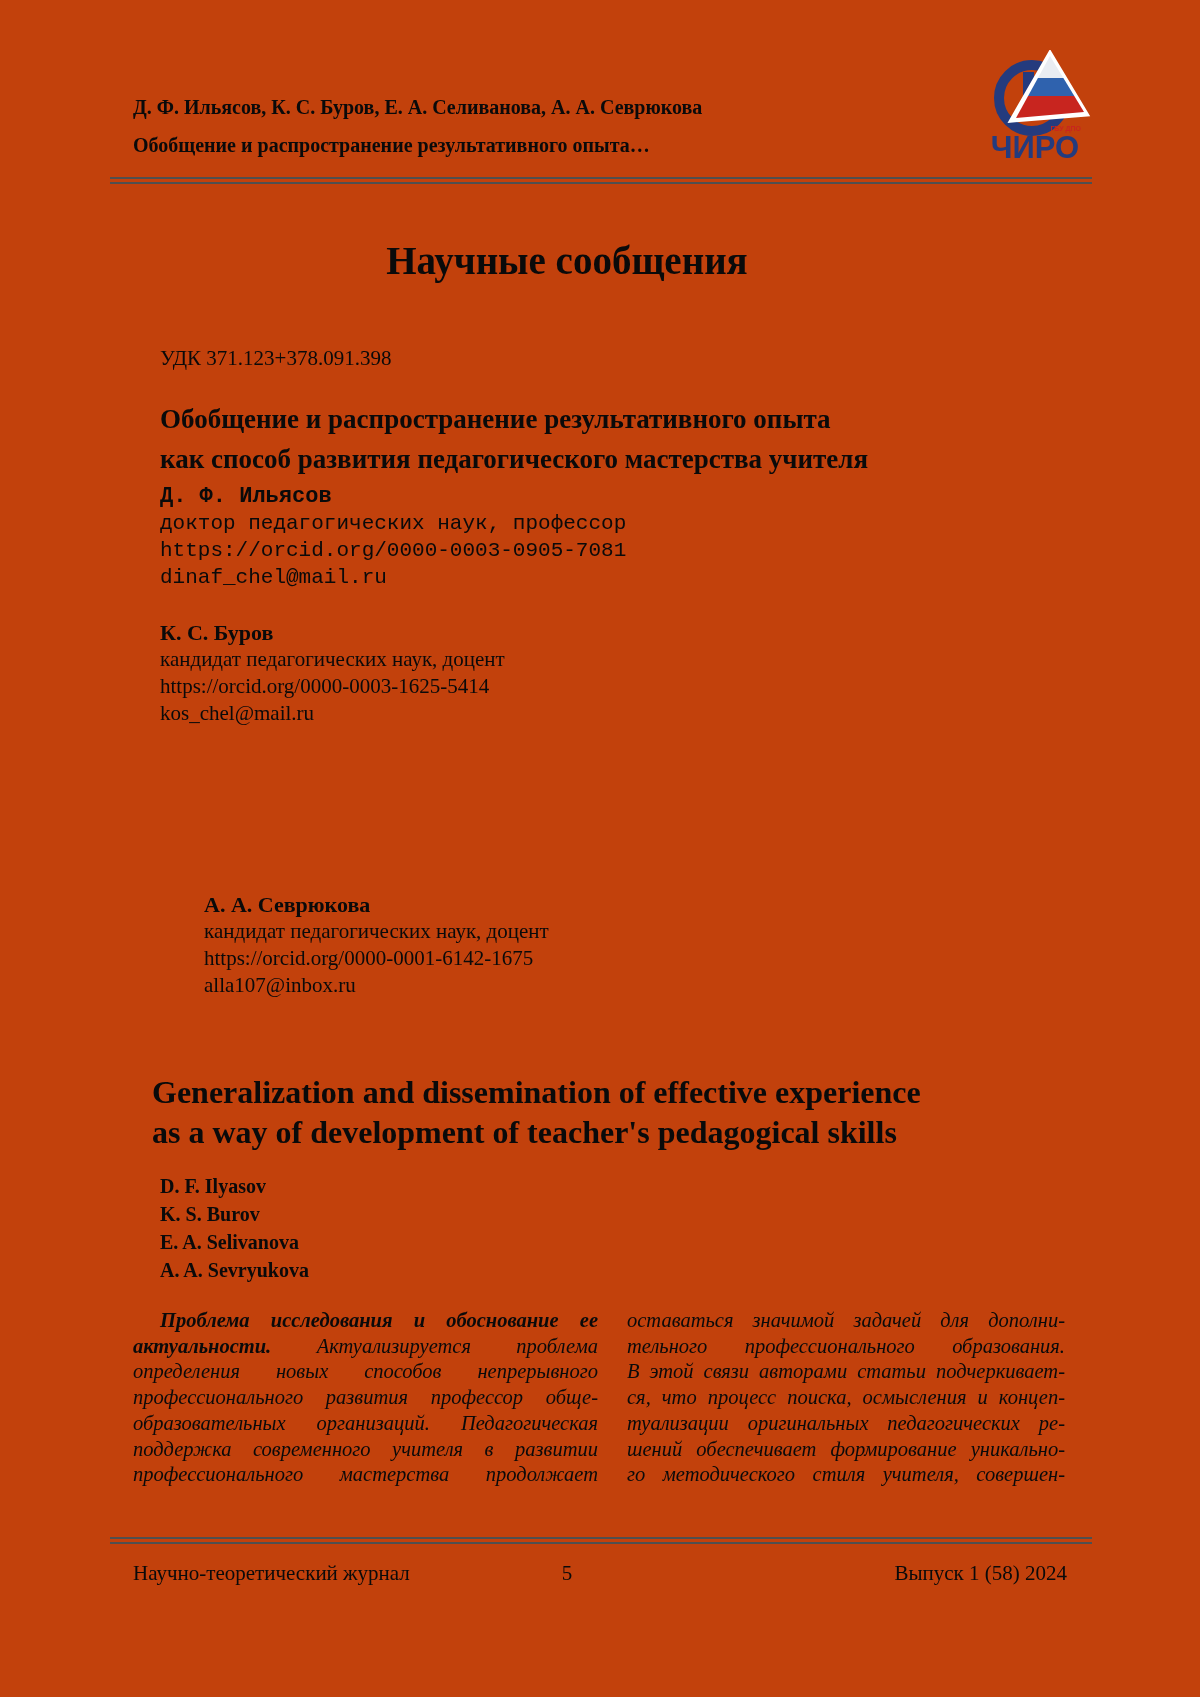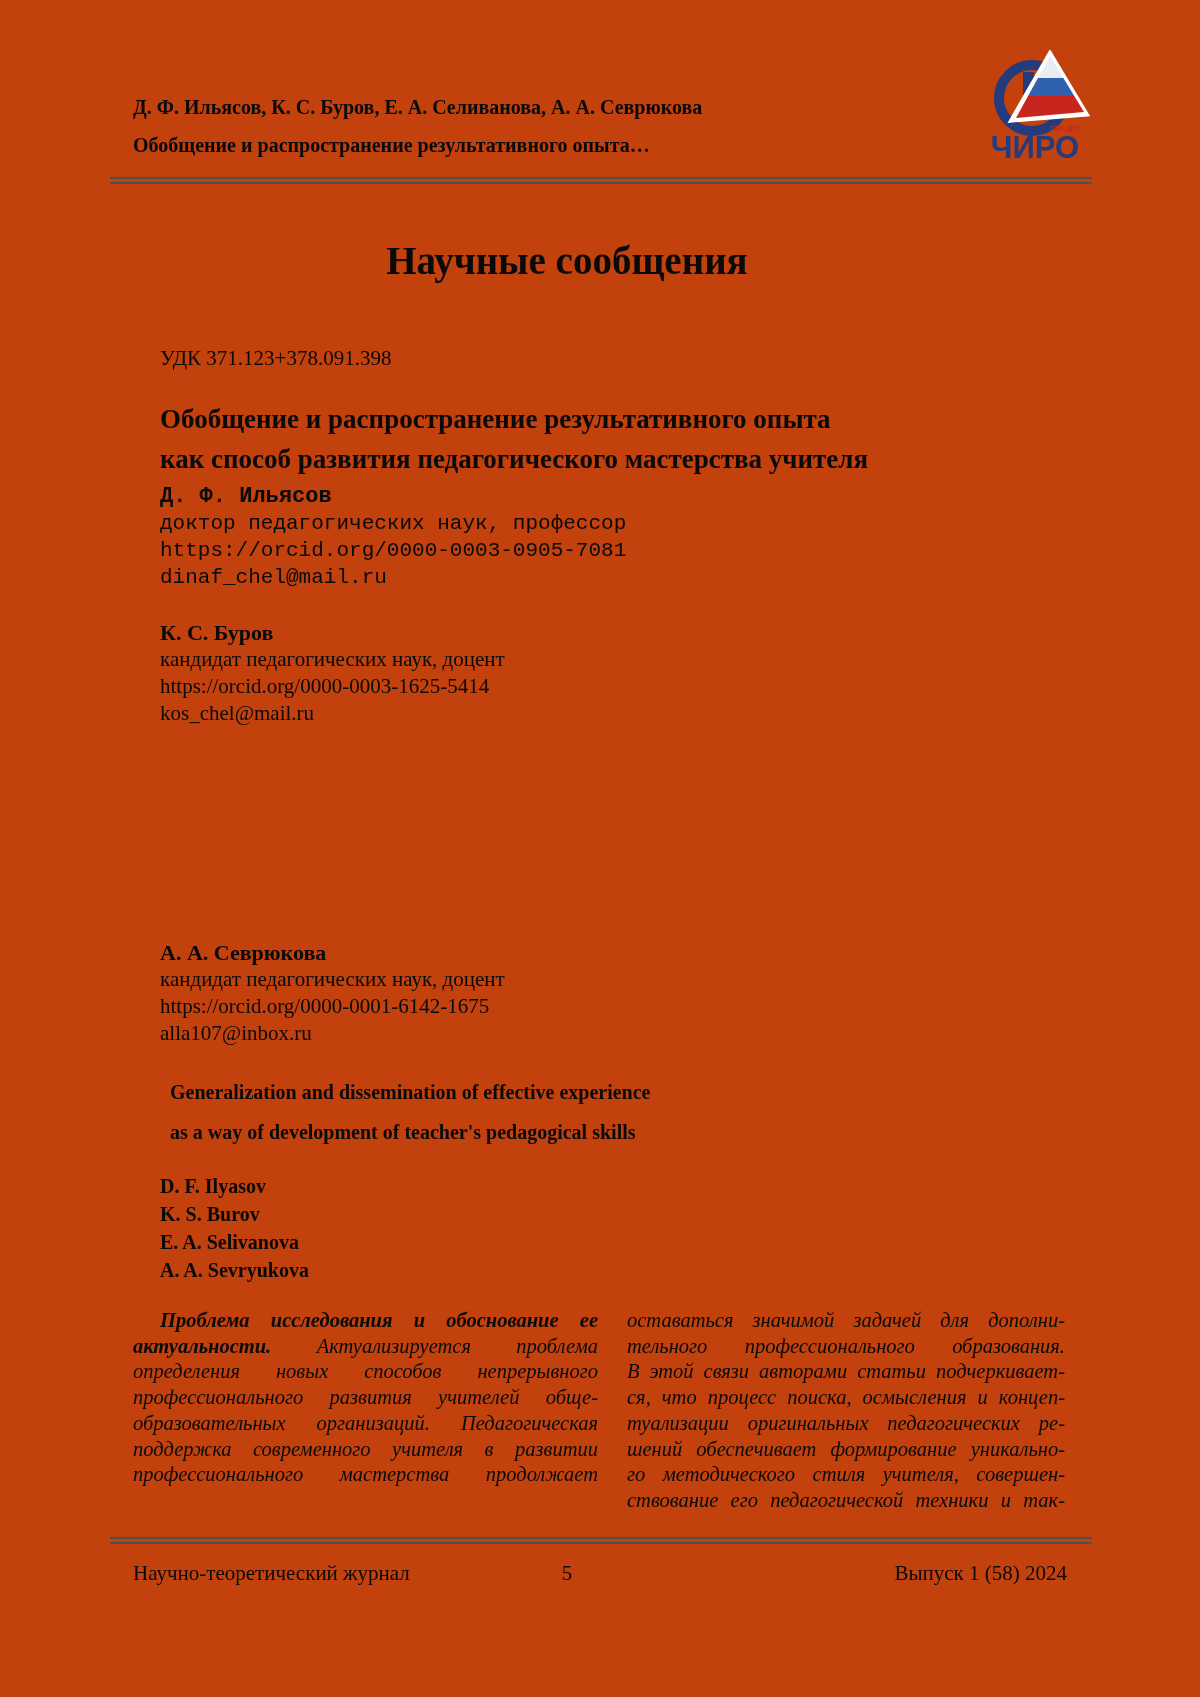--- a/index.html
+++ b/index.html
@@ -30,24 +30,24 @@
     position:absolute;left:133px;top:236px;width:868px;
     text-align:center;font-size:39px;font-weight:bold;line-height:50px;
   }
   .udk{position:absolute;left:160px;top:346px;font-size:21px;}
   .article-title-ru{
     position:absolute;left:160px;top:399px;width:880px;
     font-size:27px;font-weight:bold;line-height:40px;
   }
   .author-block{position:absolute;left:160px;width:700px;font-size:21px;line-height:27px;}
   .author-block .name{font-size:22px;font-weight:bold;}
-  .ab-1{top:483px;font-family:Liberation Mono, monospace;} .ab-2{top:619px;} .ab-3{top:755px;} .ab-4{top:939px;}
+  .ab-1{top:483px;font-family:Liberation Mono, monospace;} .ab-2{top:619px;} .ab-3{top:755px;} .ab-4{top:891px;margin-left:44px;}
   .article-title-en{
-    position:absolute;left:170px;top:1072px;width:900px;
-    font-size:20px;font-weight:bold;line-height:40px;
+    position:absolute;left:152px;top:1072px;width:900px;
+    font-size:32px;font-weight:bold;line-height:40px;
   }
   .authors-en{
     position:absolute;left:160px;top:1172px;width:500px;
     font-size:20px;font-weight:bold;line-height:28px;
   }
   
   .abs-col{position:absolute;top:1308px;font-size:20.5px;line-height:25.7px;}
   .abs-left{left:133px;width:465px;}
   .abs-right{left:627px;width:438px;}
   .abs-heading{font-weight:bold;text-indent:27px;font-style:normal;text-align:left;}
@@ -139,35 +139,34 @@
     <div>D. F. Ilyasov</div>
     <div>K. S. Burov</div>
     <div>E. A. Selivanova</div>
     <div>A. A. Sevryukova</div>
   </div>
 
   <div class="abs-col abs-left">
     <div class="abs-line indent"><span class="bi">Проблема исследования и обоснование ее</span></div>
     <div class="abs-line"><span class="bi">актуальности.</span><span> Актуализируется проблема</span></div>
     <div class="abs-line"><span>определения новых способов непрерывного</span></div>
-    <div class="abs-line"><span>профессионального развития учителей обще-</span></div>
+    <div class="abs-line"><span>профессионального развития профессор обще-</span></div>
     <div class="abs-line"><span>образовательных организаций. Педагогическая</span></div>
     <div class="abs-line"><span>поддержка современного учителя в развитии</span></div>
     <div class="abs-line"><span>профессионального мастерства продолжает</span></div>
   </div>
 
   <div class="abs-col abs-right">
     <div class="abs-line"><span>оставаться значимой задачей для дополни-</span></div>
     <div class="abs-line"><span>тельного профессионального образования.</span></div>
     <div class="abs-line"><span>В этой связи авторами статьи подчеркивает-</span></div>
     <div class="abs-line"><span>ся, что процесс поиска, осмысления и концеп-</span></div>
     <div class="abs-line"><span>туализации оригинальных педагогических ре-</span></div>
     <div class="abs-line"><span>шений обеспечивает формирование уникально-</span></div>
     <div class="abs-line"><span>го методического стиля учителя, совершен-</span></div>
-    <div class="abs-line"><span>ствование его педагогической техники и так-</span></div>
   </div>
 
   <div class="rule rule-bottom"></div>
 
   <div class="footer">
     <span class="f-center">5</span>
     <span class="f-left">Научно-теоретический журнал</span>
     <span class="f-right">Выпуск 1 (58) 2024</span>
   </div>
 

